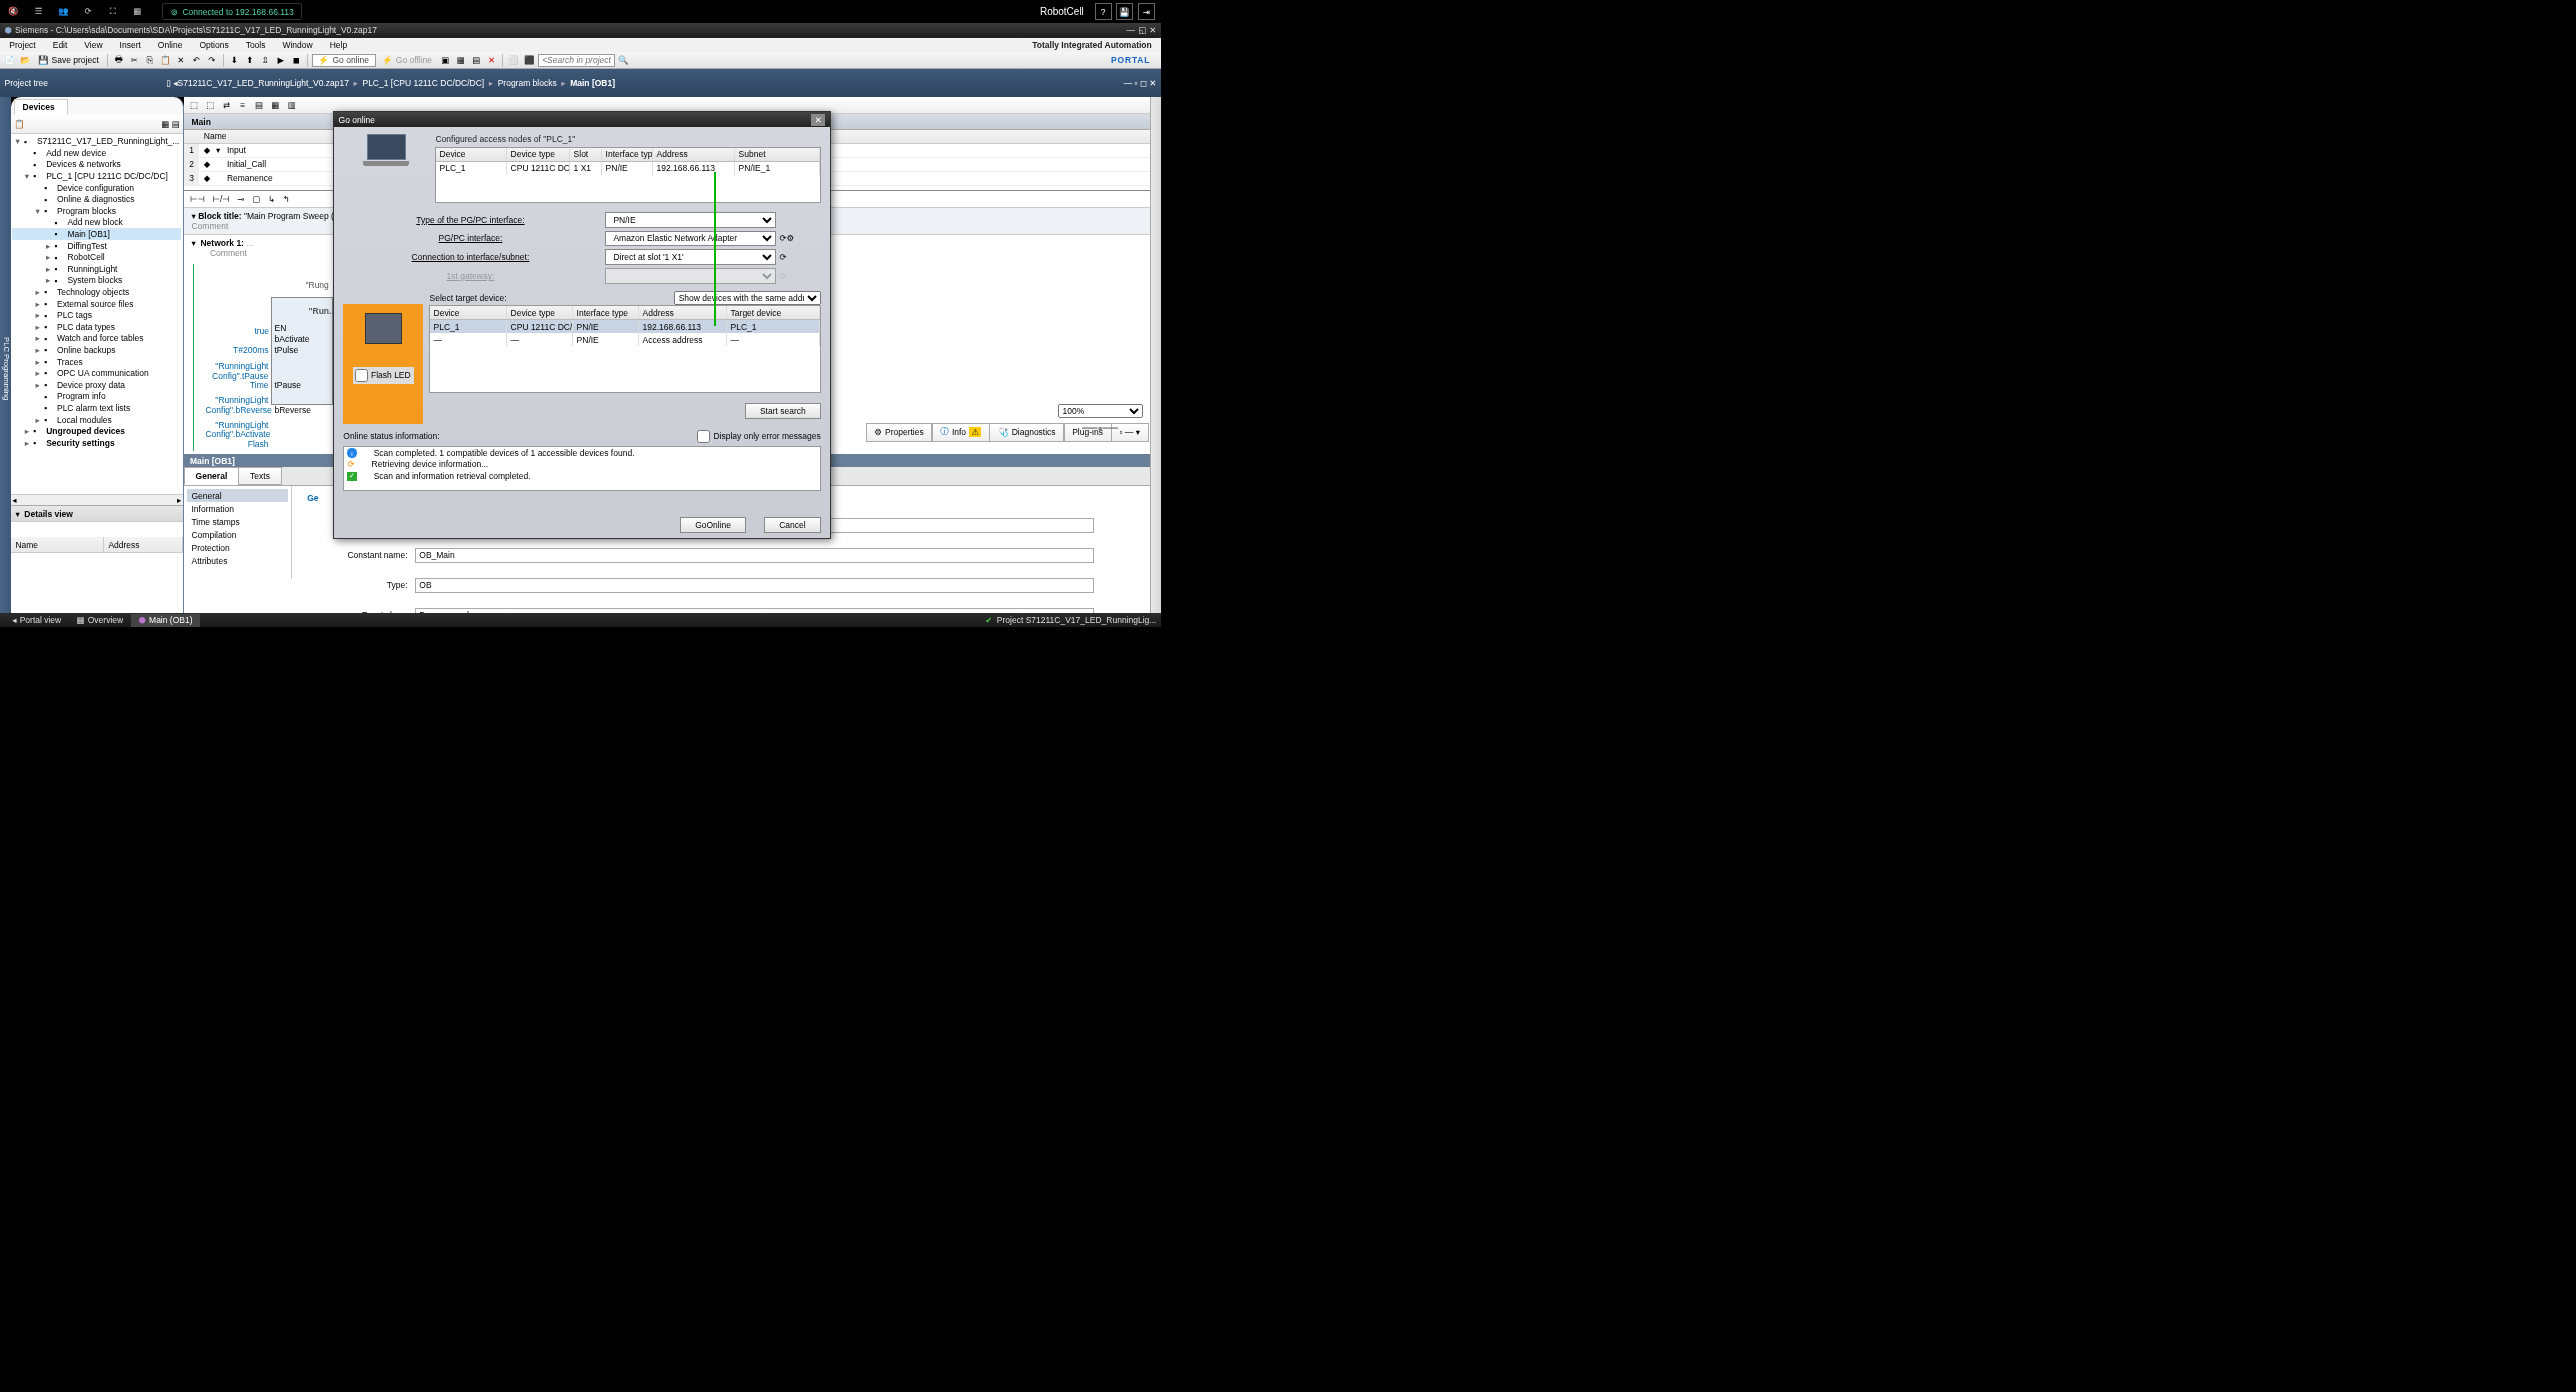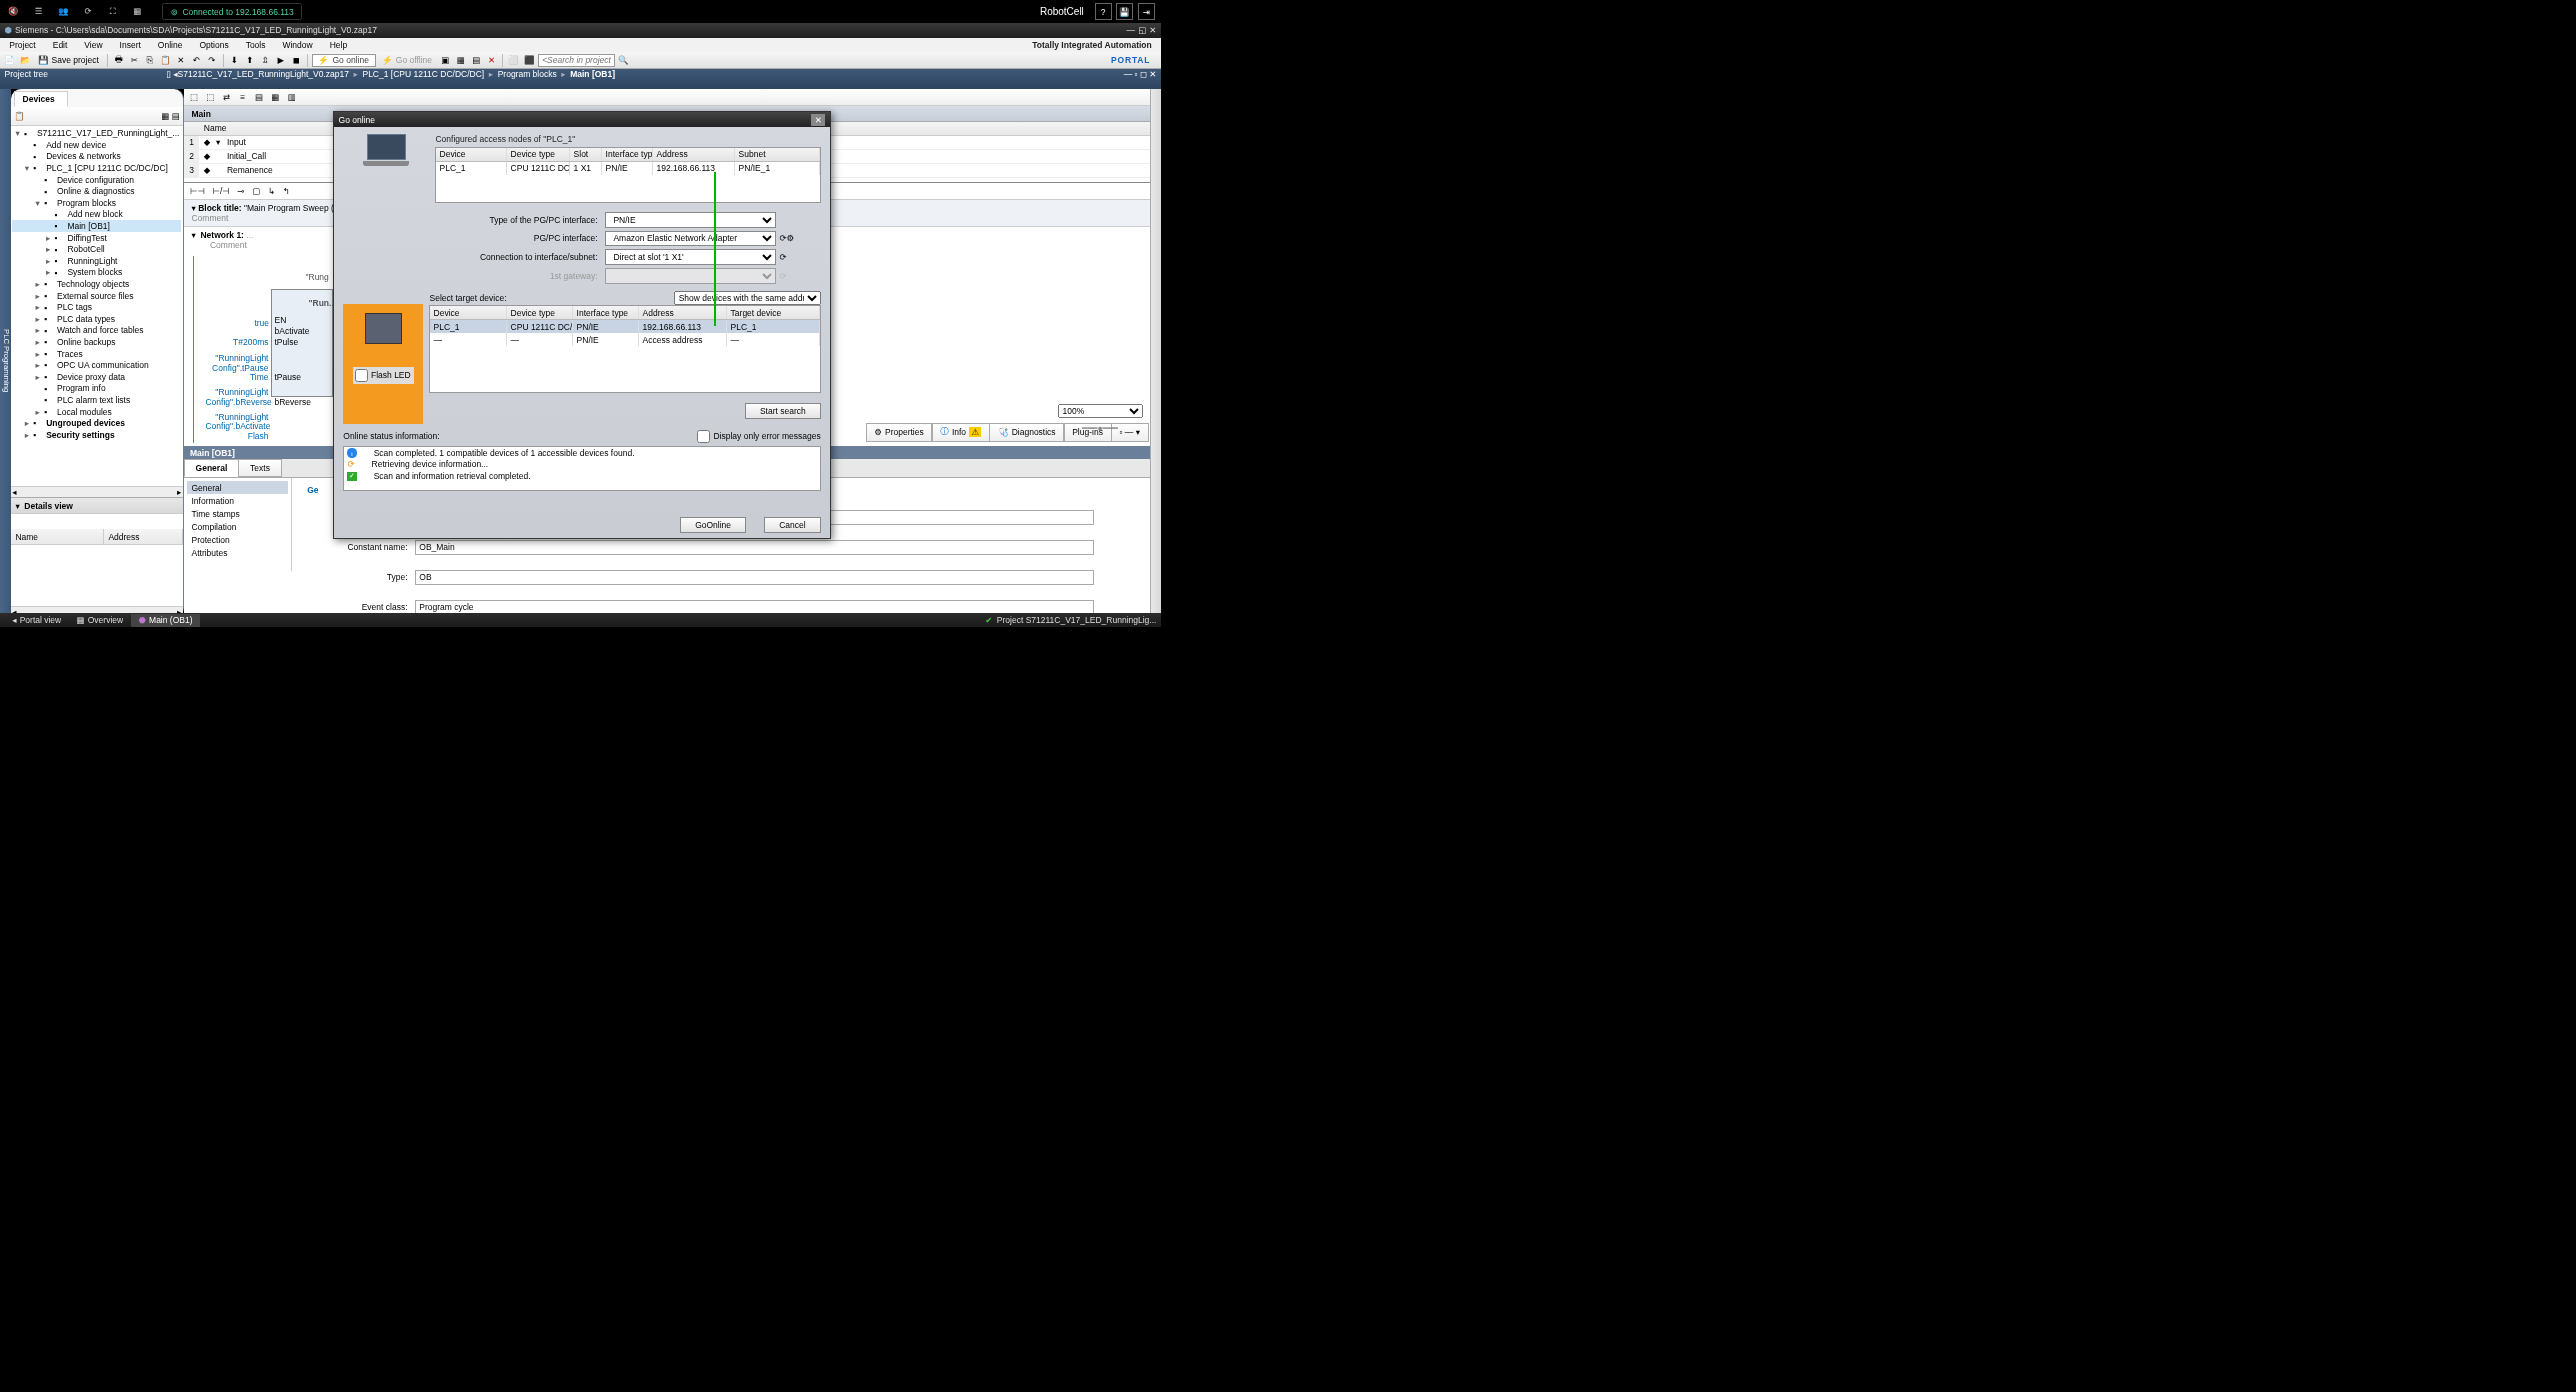--- a/index.html
+++ b/index.html
@@ -27,21 +27,21 @@
 .toolbar { height: 17px; background: linear-gradient(#f6f6f6,#e2e2e2); border-bottom: 0.8px solid #aaa; display: flex; align-items: center; padding: 0 3.1px; gap: 1.5px; }
 .tool-btn { width: 14px; height: 14px; display: flex; align-items: center; justify-content: center; cursor: pointer; }
 .tool-sep { width: 0.8px; height: 12.3px; background: #bbb; margin: 0 2.3px; }
 .save-proj { padding: 0 4.6px; display: flex; align-items: center; gap: 2.3px; }
 .go-online-btn { background: #fff; border: 0.8px solid #999; padding: 0.8px 6.2px; display: flex; align-items: center; gap: 3.1px; color: #444; }
 .go-offline-btn { color: #999; padding: 0.8px 4.6px; display: flex; align-items: center; gap: 3.1px; }
 .search-in { border: 0.8px solid #999; background: #fff; width: 77px; height: 12.3px; font-style: italic; color: #999; padding: 0 3.1px; }
 .portal-label { margin-left: auto; color: #1565c0; font-weight: bold; padding-right: 7.7px; letter-spacing: 0.8px; }
 
 
-.breadcrumb-row { height: 20px; background: linear-gradient(#3e5877,#2e4560); color: #fff; display: flex; align-items: flex-start; padding: 0 4.6px; }
+.breadcrumb-row { height: 28px; background: linear-gradient(#3e5877,#2e4560); color: #fff; display: flex; align-items: center; padding: 0 4.6px; }
 .project-tree-hdr { width: 173px; display: flex; align-items: center; gap: 4.6px; }
 .bc-main { flex: 1; display: flex; align-items: center; gap: 4.6px; }
 .bc-sep { color: #aab; }
 .bc-icons { display: flex; gap: 2.3px; margin-left: auto; }
 
 
 .main-area { display: flex; height: calc(627px - 23px - 14.7px - 14.7px - 17px - 16px - 14px); }
 
 
 .side-strip { width: 10.8px; background: linear-gradient(90deg,#4a6587,#3e5877); color: #fff; writing-mode: vertical-rl; text-align: center; padding-top: 15.4px; font-size: 7.7px; }
@@ -107,21 +107,21 @@
 .dialog-title { height: 15.4px; background: linear-gradient(#444,#222); color: #fff; display: flex; align-items: center; padding: 0 4.6px; }
 .dialog-close { margin-left: auto; width: 14px; height: 12.3px; background: #888; color: #fff; display: flex; align-items: center; justify-content: center; cursor: pointer; }
 .dialog-body { flex: 1; padding: 6.2px 9.3px; overflow: auto; }
 .dlg-section-lbl { color: #222; margin-bottom: 3.1px; margin-left: 93px; }
 .dlg-table { background: #fff; border: 0.8px solid #999; margin-left: 93px; margin-bottom: 9.3px; }
 .dlg-th { display: flex; background: linear-gradient(#f4f4f4,#e4e4e4); border-bottom: 0.8px solid #bbb; }
 .dlg-th span, .dlg-tr span { padding: 1.5px 3.1px; border-right: 0.8px solid #ddd; overflow: hidden; white-space: nowrap; }
 .dlg-tr { display: flex; }
 .dlg-tr.sel { background: #c8d4e4; }
 .dlg-form-row { display: flex; align-items: center; margin-bottom: 3.1px; }
-.dlg-form-row label { width: 262px; text-align: right; padding-right: 7.7px; }
+.dlg-form-row label { width: 262px; text-align: center; padding-right: 7.7px; text-decoration: underline; }
 .dlg-form-row select, .dlg-form-row input { width: 171px; border: 0.8px solid #888; padding: 0.8px 3.1px; background: #fff; }
 .dlg-btn { padding: 2.3px 14px; background: linear-gradient(#fdfdfd,#e4e4e4); border: 0.8px solid #888; cursor: pointer; margin-left: 12px; }
 .dlg-btn-row { display: flex; justify-content: flex-end; gap: 6.2px; padding: 4.6px 9.3px; }
 .flash-box { background: #f49b1f; padding: 37px 9.3px 14px; width: 80px; height: 120px; margin-top: 12.3px; position: relative; }
 .laptop-icon { width: 46px; height: 39px; margin: 0 auto 4.6px; position: relative; }
 .laptop-screen { width: 39px; height: 26px; background: #3a4a5e; border: 1.5px solid #6a7a8e; margin: 0 auto; }
 .laptop-base { width: 46px; height: 4.6px; background: #888; margin-top: 1.5px; border-radius: 0 0 3.1px 3.1px; }
 .green-line { position: absolute; left: 380px; top: 60px; width: 1.5px; height: 154px; background: #00b400; }
 .plc-mini { width: 37px; height: 31px; background: #5a6272; margin: -28px auto 6.2px; border: 0.8px solid #333; }
 .status-list { background: #fff; border: 0.8px solid #999; height: 45px; overflow: auto; margin-top: 3.1px; }

